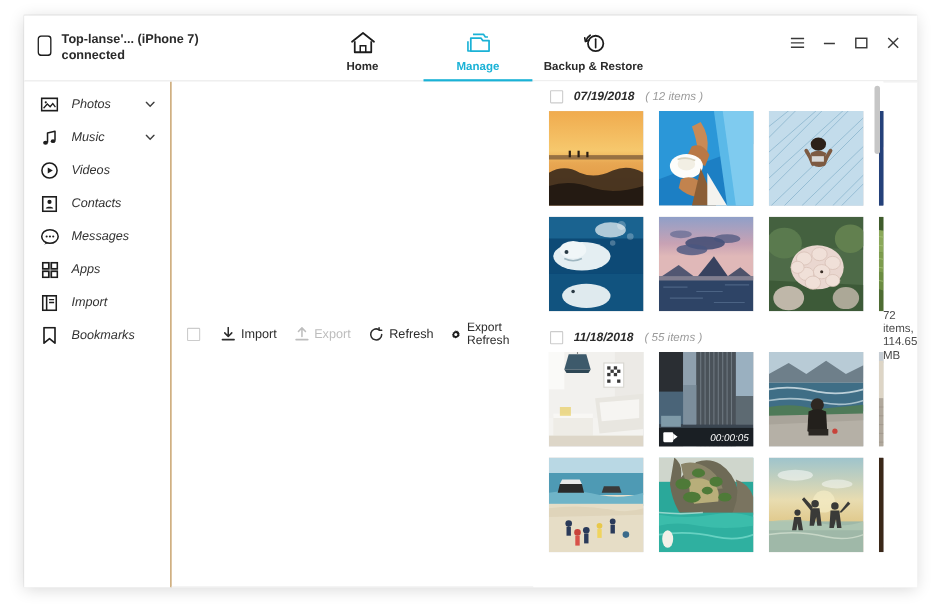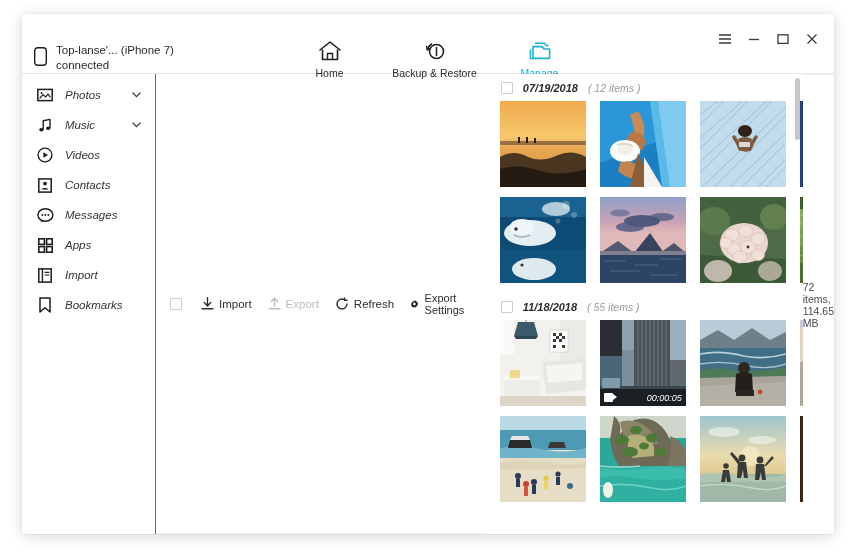--- a/index.html
+++ b/index.html
@@ -19,31 +19,31 @@
     overflow: hidden;
   }
 
   
   #titlebar {
     height: 60px;
     position: relative;
     flex: 0 0 60px;
     background: #ffffff;
     border-bottom: 1px solid #e8e8e8;
-    display: flex; align-items: flex-end;
+    display: flex; align-items: center; font-weight: bold;
   }
   #device-block {
     display: flex; align-items: center;
     padding-left: 12px; width: 250px;
   }
   #device-block .phone-ic { flex: 0 0 auto; margin-right: 9px; }
   #device-text { font-size: 11.5px; color: #2a2a2a; line-height: 15px; }
 
   #main-nav {
-    position: absolute; left: 255px; top: 12px;
+    position: absolute; left: 255px; top: 0;
     height: 60px; display: flex; align-items: flex-start;
   }
   .nav-item {
     width: 105px; height: 60px;
     display: flex; flex-direction: column;
     align-items: center; justify-content: center;
     cursor: pointer; position: relative;
     padding-top: 5px;
   }
   .nav-item .nav-ic { height: 26px; display: flex; align-items: center; }
@@ -181,41 +181,41 @@
         <span class="nav-ic">
           <svg width="24" height="22" viewBox="0 0 24 22">
             <path d="M2 10 L12 2 L22 10" fill="none" stroke="#1d1d1d" stroke-width="1.6" stroke-linecap="round" stroke-linejoin="round"></path>
             <path d="M4.5 9.5 V19.5 H19.5 V9.5" fill="none" stroke="#1d1d1d" stroke-width="1.6" stroke-linejoin="round"></path>
             <path d="M9.5 19.5 V13.5 H14.5 V19.5" fill="none" stroke="#1d1d1d" stroke-width="1.4"></path>
           </svg>
         </span>
         <span class="nav-lbl">Home</span>
       </div>
 
+      <div class="nav-item active">
+        <span class="nav-ic">
+          <svg width="26" height="22" viewBox="0 0 26 22">
+            <path d="M8 3.2 H17.5 L19.2 5.6 H21.6" fill="none" stroke="#1ab2d6" stroke-width="1.5" stroke-linejoin="round"></path>
+            <path d="M6 6.6 H15.2 L17 9 H22.6 V18.4 H6 Z" fill="none" stroke="#1ab2d6" stroke-width="1.6" stroke-linejoin="round"></path>
+            <path d="M3.4 9.4 V18.4 H6" fill="none" stroke="#1ab2d6" stroke-width="1.5" stroke-linejoin="round"></path>
+          </svg>
+        </span>
+        <span class="nav-lbl">Manage</span>
+      </div>
+
       <div class="nav-item">
         <span class="nav-ic">
           <svg width="26" height="22" viewBox="0 0 26 22">
             <circle cx="14.5" cy="11.5" r="7" fill="none" stroke="#1d1d1d" stroke-width="1.6"></circle>
             <path d="M14.5 7.6 V15.4" stroke="#1d1d1d" stroke-width="1.5" stroke-linecap="round"></path>
             <path d="M9.5 4 A8.6 8.6 0 0 0 5.6 9.4" fill="none" stroke="#1d1d1d" stroke-width="1.6" stroke-linecap="round"></path>
             <path d="M8.4 8.8 L5.2 9.8 L4.6 6.4" fill="none" stroke="#1d1d1d" stroke-width="1.5" stroke-linejoin="round" stroke-linecap="round"></path>
           </svg>
         </span>
         <span class="nav-lbl">Backup &amp; Restore</span>
-      </div>
-
-      <div class="nav-item active">
-        <span class="nav-ic">
-          <svg width="26" height="22" viewBox="0 0 26 22">
-            <path d="M8 3.2 H17.5 L19.2 5.6 H21.6" fill="none" stroke="#1ab2d6" stroke-width="1.5" stroke-linejoin="round"></path>
-            <path d="M6 6.6 H15.2 L17 9 H22.6 V18.4 H6 Z" fill="none" stroke="#1ab2d6" stroke-width="1.6" stroke-linejoin="round"></path>
-            <path d="M3.4 9.4 V18.4 H6" fill="none" stroke="#1ab2d6" stroke-width="1.5" stroke-linejoin="round"></path>
-          </svg>
-        </span>
-        <span class="nav-lbl">Manage</span>
       </div>
 
 
     </div>
 
     <div id="win-controls">
       <div class="win-btn">
         <svg width="14" height="12" viewBox="0 0 14 12">
           <path d="M1 2 H13 M1 6 H13 M1 10 H13" stroke="#3a3a3a" stroke-width="1.3"></path>
         </svg>
@@ -369,21 +369,21 @@
             <path d="M9.6 0.9 L9.6 3.3 L12 3.2" fill="none" stroke="#2d2d2d" stroke-width="1.4" stroke-linecap="round" stroke-linejoin="round"></path>
           </svg>
           <span>Refresh</span>
         </div>
 
         <div id="export-settings">
           <svg width="14" height="14" viewBox="0 0 16 16">
             <path d="M8 0.9 L9.5 2.2 L11.3 1.6 L11.9 3.5 L13.8 3.6 L13.6 5.6 L15.2 6.7 L14.1 8.3 L15.1 10 L13.3 10.8 L13.3 12.7 L11.4 12.7 L10.5 14.4 L8.7 13.7 L7.2 14.9 L5.9 13.5 L4 13.8 L3.7 11.9 L2 11.1 L2.8 9.4 L1.8 7.8 L3.3 6.7 L3 4.8 L4.9 4.5 L5.6 2.7 L7.4 3.2 Z" fill="#1d1d1d"></path>
             <circle cx="8.3" cy="8" r="2.6" fill="#ffffff"></circle>
           </svg>
-          <span>Export Settings</span>
+          <span>Export Refresh</span>
         </div>
       </div>
 
       <div id="scroll-area">
         <div id="scroll-inner">
 
           <div class="group-head">
             <span class="chk"></span>
             <span class="g-date">07/19/2018</span>
             <span class="g-count">( 12 items )</span>

